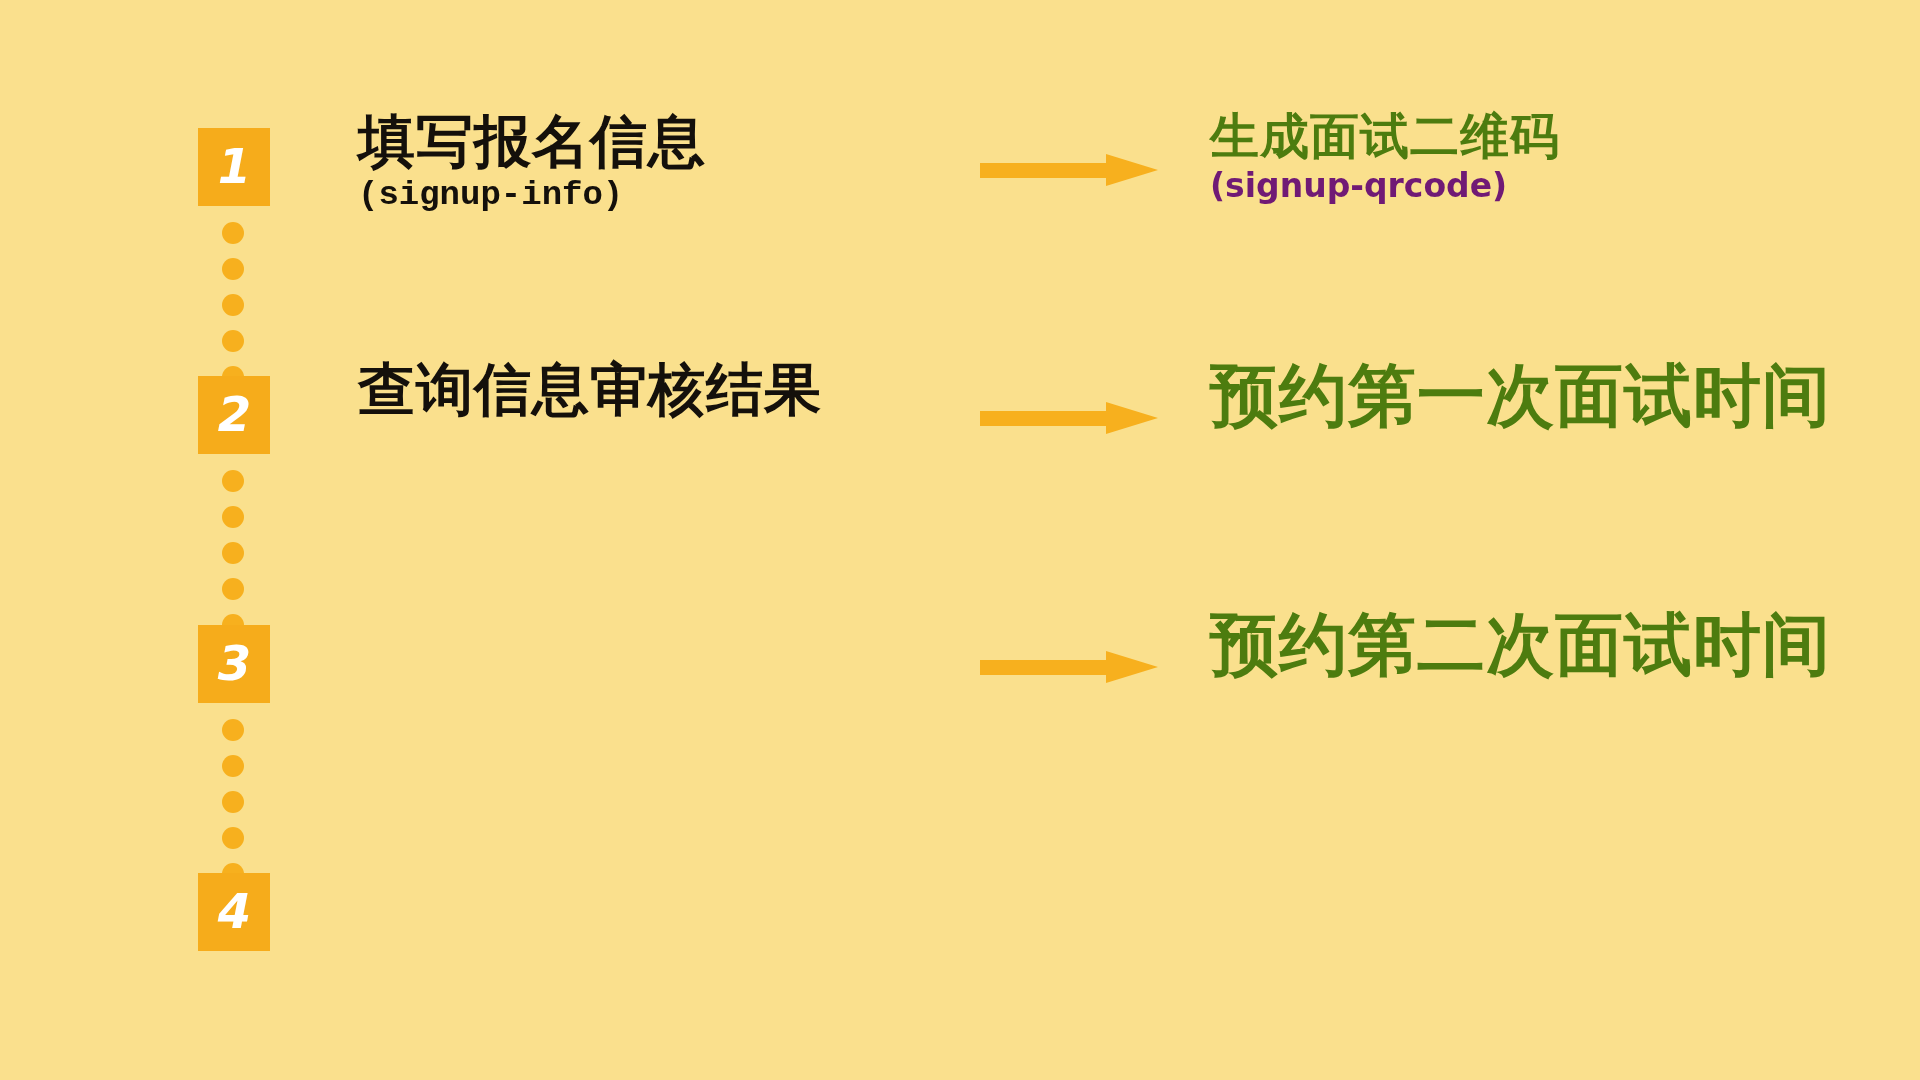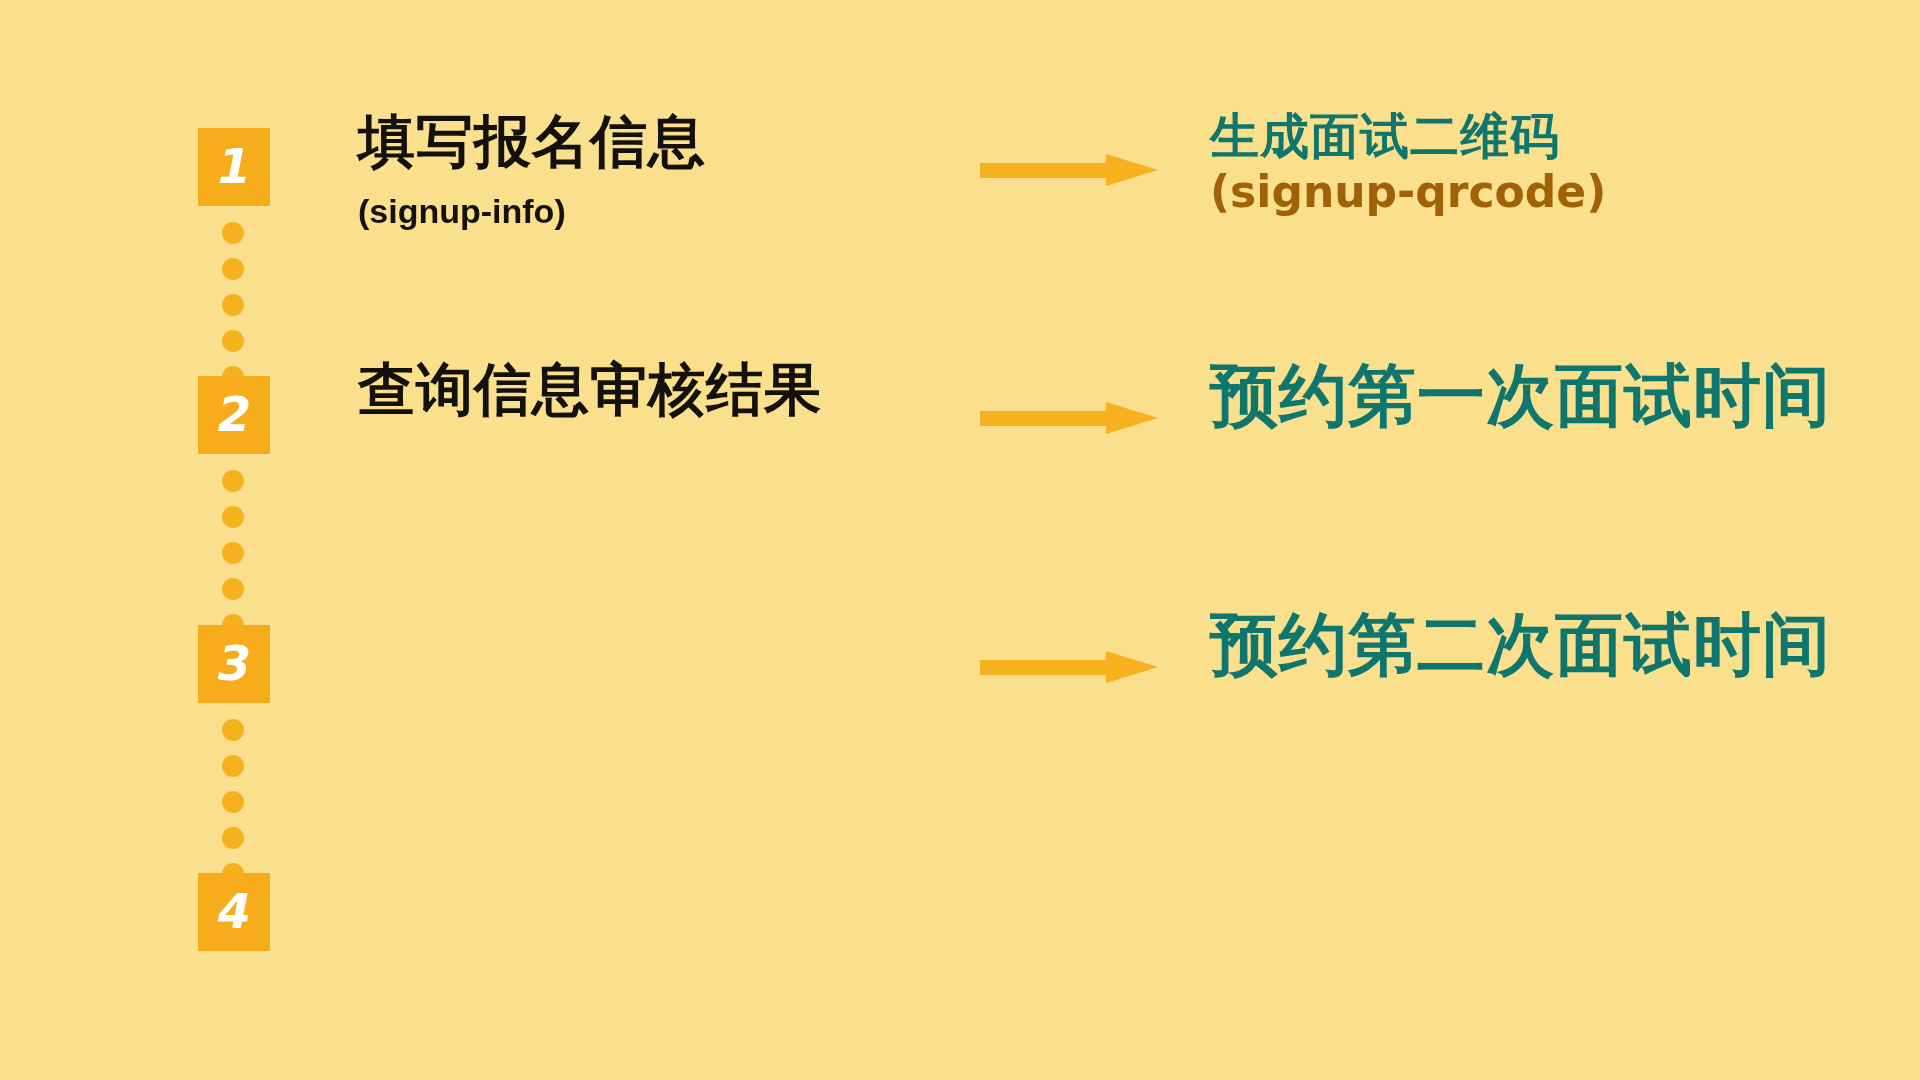--- a/index.html
+++ b/index.html
@@ -57,26 +57,26 @@
     color:#14100B;
     font-family:"DejaVu Sans", sans-serif;
     font-size:57px;
     font-weight:700;
     line-height:1.12;
     letter-spacing:1px;
     white-space:nowrap;
   }
   .title-en {
     color:#14100B;
-    font-family:Liberation Sans, sans-serif;
+    font-family:Liberation Mono, monospace;
     font-size:34px;
     font-weight:700;
     line-height:1.15;
     letter-spacing:0px;
-    margin-top:18px;
+    margin-top:2px;
     white-space:nowrap;
   }
 
   
   .arrow {
     position:absolute;
     top:26px;
     left:980px;
     width:178px;
     height:30px;
@@ -97,33 +97,33 @@
   }
 
   
   .right-text {
     position:absolute;
     left:1210px;
     top:-18px;
     width:660px;
   }
   .right-title-cn {
-    color:#0f766e;
+    color:#4d7c0f;
     font-family:"DejaVu Sans", sans-serif;
     font-weight:700;
     line-height:1.12;
     letter-spacing:1px;
     white-space:nowrap;
   }
   .right-text.sz-small .right-title-cn { font-size:49px; }
   .right-text.sz-large .right-title-cn { font-size:68px; }
   .right-title-en {
-    color:#a16207;
-    font-family:"DejaVu Sans", sans-serif;
-    font-size:44px;
+    color:#701a75;
+    font-family:"DejaVu Sans", sans-serif;
+    font-size:33px;
     font-weight:700;
     line-height:1.15;
     margin-top:2px;
     white-space:nowrap;
   }
 
   
   .dots {
     position:absolute;
     left:222px;

